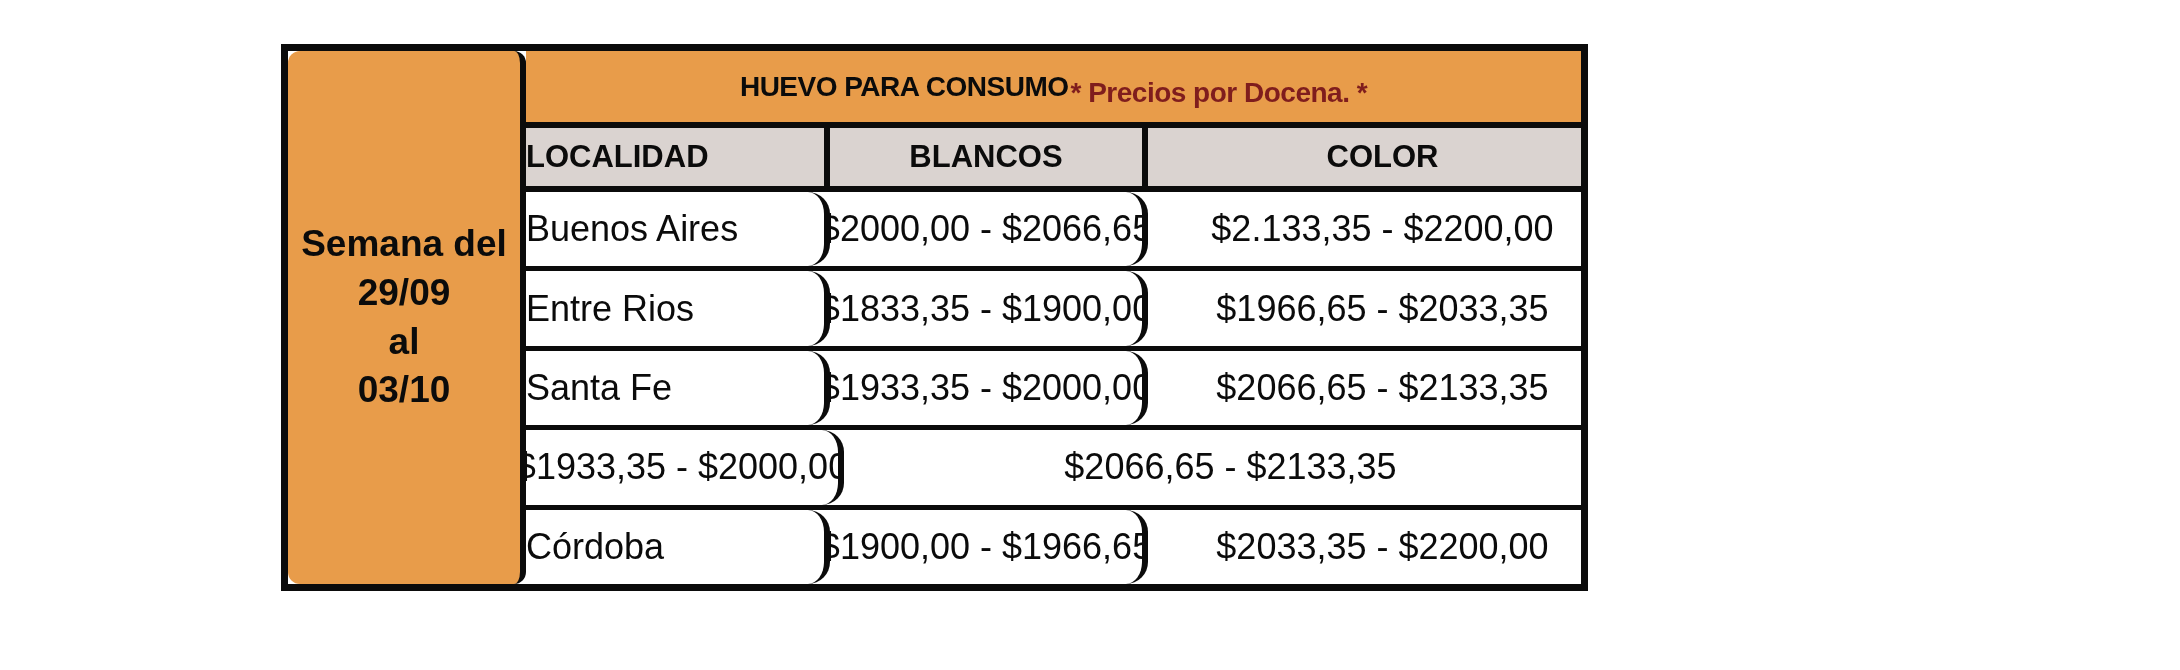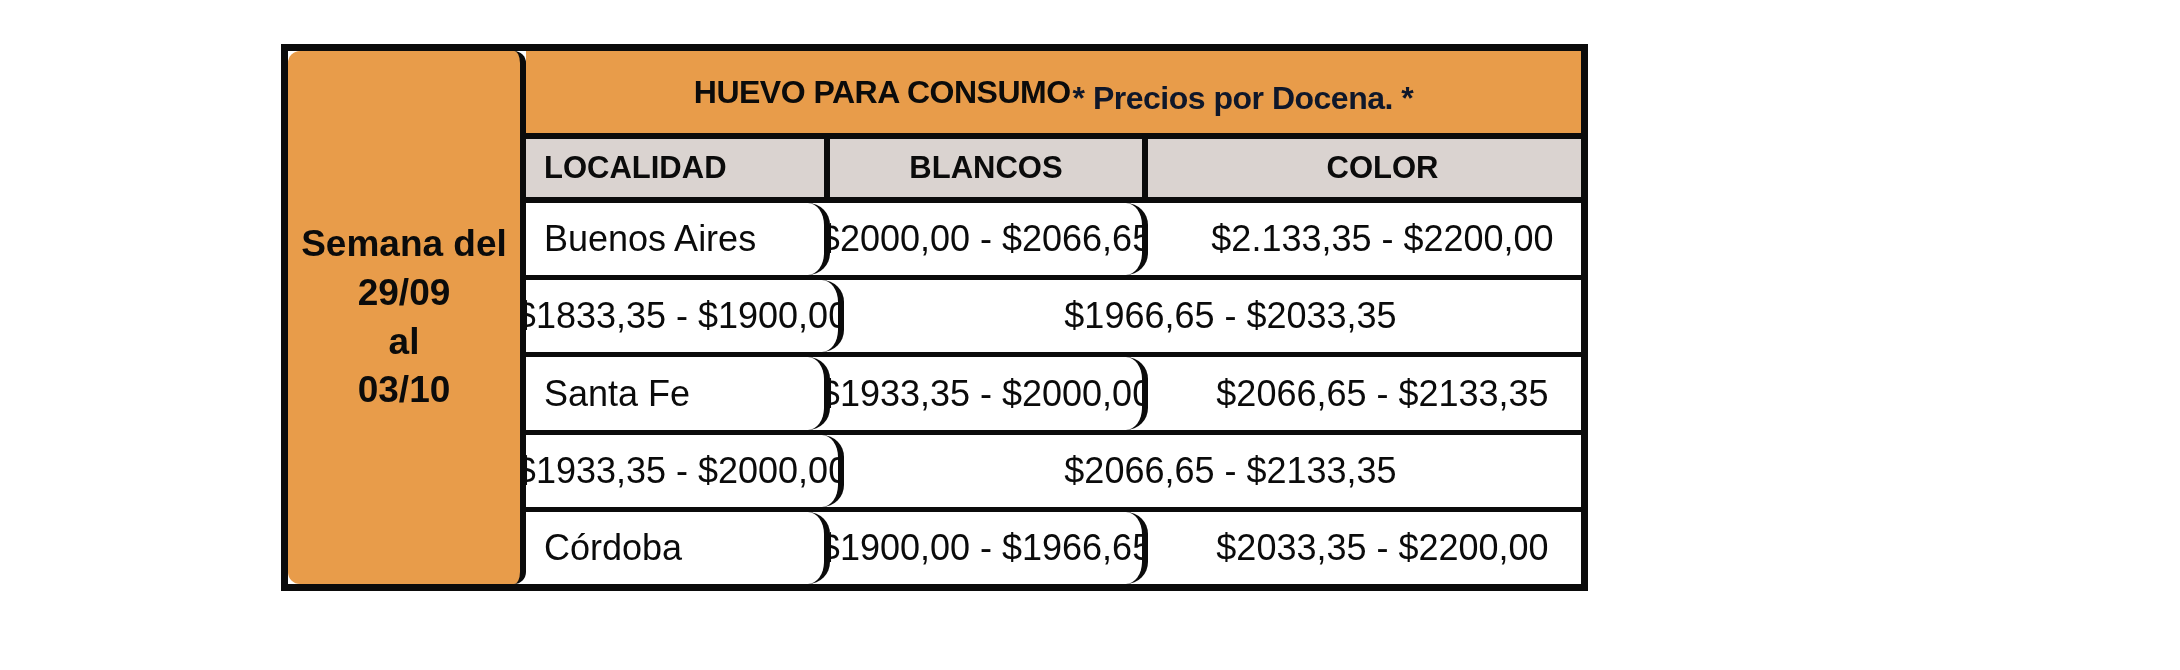--- a/index.html
+++ b/index.html
@@ -48,35 +48,35 @@
     border-radius: 12px;
   }
   .right-side {
     flex: 1;
     display: flex;
     flex-direction: column;
     min-width: 0;
   }
   .title-row {
     flex: none;
-    height: 88px;
+    height: 77px;
     box-sizing: border-box;
     background: #e89c4a;
     border-bottom: 6px solid #0b0b0b;
     display: flex;
     align-items: center;
     justify-content: center;
     gap: 2px;
     font-weight: bold;
-    font-size: 32px;
+    font-size: 28px;
     letter-spacing: -0.5px;
     white-space: nowrap;
   }
   .title-main { color: #0b0b0b; }
-  .title-sub  { color: #0f172a; margin-top: 12px; }
+  .title-sub  { color: #7f1d1d; margin-top: 12px; }
 
   .header-row {
     flex: none;
     height: 64px;
     box-sizing: border-box;
     border-bottom: 6px solid #0b0b0b;
     display: flex;
   }
   .header-row .cell {
     background: #dad3d0;
@@ -100,21 +100,20 @@
     box-sizing: border-box;
     display: flex;
     align-items: center;
     overflow: hidden;
     white-space: nowrap;
   }
   .c-loc {
     flex: none;
     width: 304px;
     border-right: 6px solid #0b0b0b;
-    padding-left: 18px;
     justify-content: flex-start;
   }
   .c-bla {
     flex: none;
     width: 318px;
     border-right: 6px solid #0b0b0b;
     justify-content: center;
   }
   .c-col {
     flex: 1;
@@ -148,20 +147,21 @@
         <div class="cell c-col">COLOR</div>
       </div>
 
       <div class="data-row">
         <div class="cell c-loc">Buenos Aires</div>
         <div class="cell c-bla">$2000,00 - $2066,65</div>
         <div class="cell c-col">$2.133,35 - $2200,00</div>
       </div>
 
       <div class="data-row">
+        <div class="cell c-loc">Entre Rios</div>
         <div class="cell c-bla">$1833,35 - $1900,00</div>
         <div class="cell c-col">$1966,65 - $2033,35</div>
       </div>
 
       <div class="data-row">
         <div class="cell c-loc">Santa Fe</div>
         <div class="cell c-bla">$1933,35 - $2000,00</div>
         <div class="cell c-col">$2066,65 - $2133,35</div>
       </div>
 

